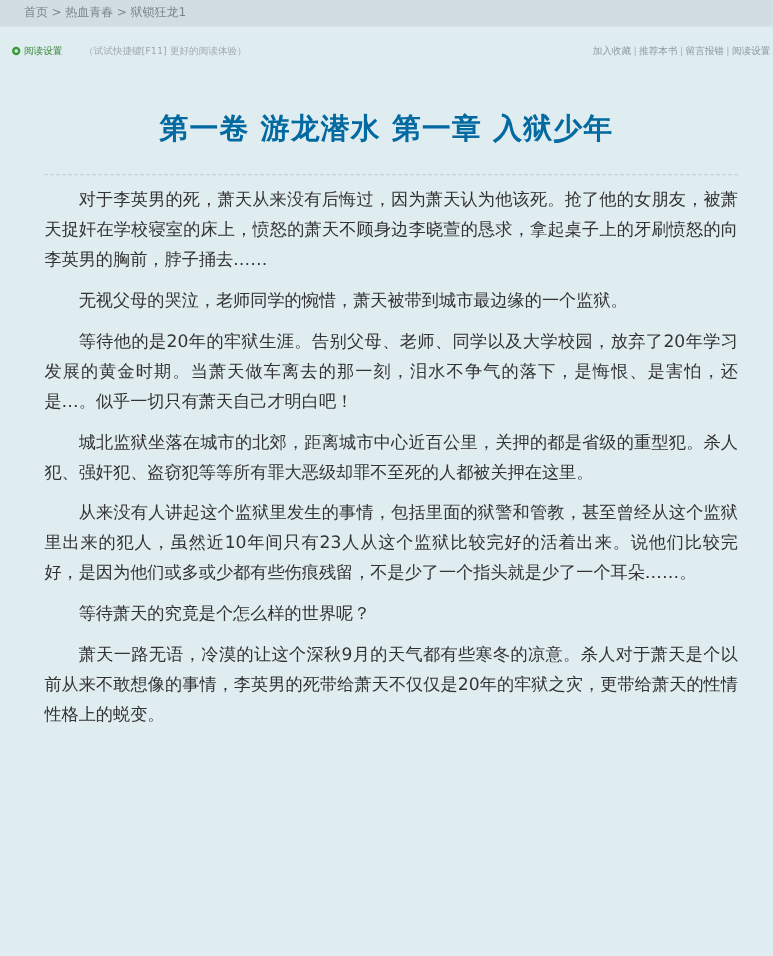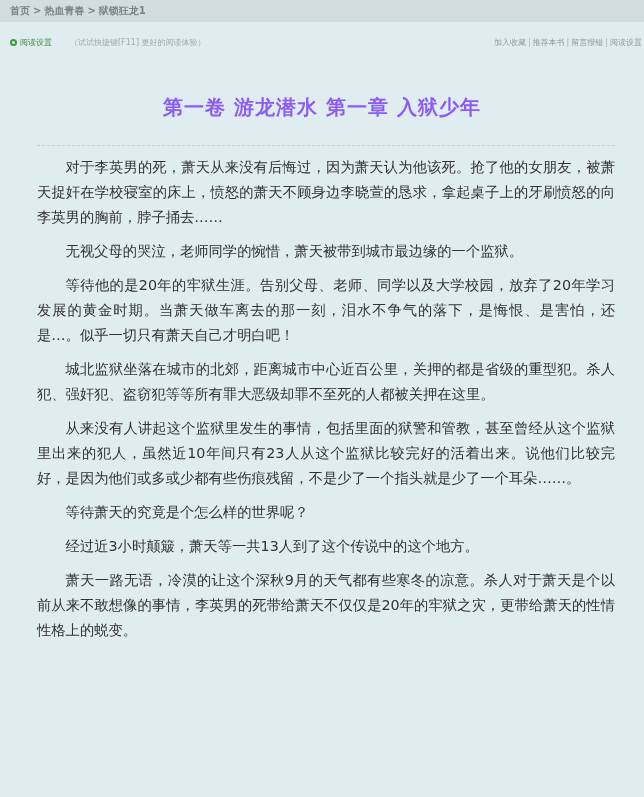--- a/index.html
+++ b/index.html
@@ -10,23 +10,22 @@
     overflow: hidden;
     background: #dfecf0;
     font-family: "DejaVu Sans", "Liberation Sans", sans-serif;
   }
   .breadcrumb-bar {
     height: 22px;
     background: #d2dde1;
     color: #7a8489;
     font-size: 10px;
     line-height: 22px;
-    padding-left: 10px;
+    padding-left: 20px;
     white-space: nowrap;
-    font-weight: bold;
   }
   .breadcrumb-bar .sep {
     margin: 0 3px;
   }
   .toolbar {
     height: 36px;
     position: relative;
     font-size: 8px;
     color: #9aa3a8;
   }
@@ -77,23 +76,23 @@
     color: #8c9ba3;
     text-decoration: none;
     cursor: pointer;
   }
   .top-links .pipe {
     margin: 0 2px;
     color: #a8b3b8;
   }
   .chapter-title {
     text-align: center;
-    font-size: 20px;
+    font-size: 24px;
     font-weight: bold;
-    color: #8b5cf6;
+    color: #0369a1;
     margin: 32px 0 0 0;
     height: 34px;
     line-height: 34px;
     letter-spacing: 1px;
   }
   .divider {
     margin: 21px 29px 0 37px;
     border: 0;
     border-top: 1px dashed #c8d1d4;
     height: 0;
@@ -132,16 +131,15 @@
 
 <div class="divider"></div>
 
 <div class="content">
   <p>对于李英男的死，萧天从来没有后悔过，因为萧天认为他该死。抢了他的女朋友，被萧天捉奸在学校寝室的床上，愤怒的萧天不顾身边李晓萱的恳求，拿起桌子上的牙刷愤怒的向李英男的胸前，脖子捅去……</p>
   <p>无视父母的哭泣，老师同学的惋惜，萧天被带到城市最边缘的一个监狱。</p>
   <p>等待他的是20年的牢狱生涯。告别父母、老师、同学以及大学校园，放弃了20年学习发展的黄金时期。当萧天做车离去的那一刻，泪水不争气的落下，是悔恨、是害怕，还是…。似乎一切只有萧天自己才明白吧！</p>
   <p>城北监狱坐落在城市的北郊，距离城市中心近百公里，关押的都是省级的重型犯。杀人犯、强奸犯、盗窃犯等等所有罪大恶级却罪不至死的人都被关押在这里。</p>
   <p>从来没有人讲起这个监狱里发生的事情，包括里面的狱警和管教，甚至曾经从这个监狱里出来的犯人，虽然近10年间只有23人从这个监狱比较完好的活着出来。说他们比较完好，是因为他们或多或少都有些伤痕残留，不是少了一个指头就是少了一个耳朵……。</p>
   <p>等待萧天的究竟是个怎么样的世界呢？</p>
-  <p>经过近3小时颠簸，萧天等一共13人到了这个传说中的这个地方。</p>
   <p>萧天一路无语，冷漠的让这个深秋9月的天气都有些寒冬的凉意。杀人对于萧天是个以前从来不敢想像的事情，李英男的死带给萧天不仅仅是20年的牢狱之灾，更带给萧天的性情性格上的蜕变。</p>
 
 </div>
 
 </body></html>

